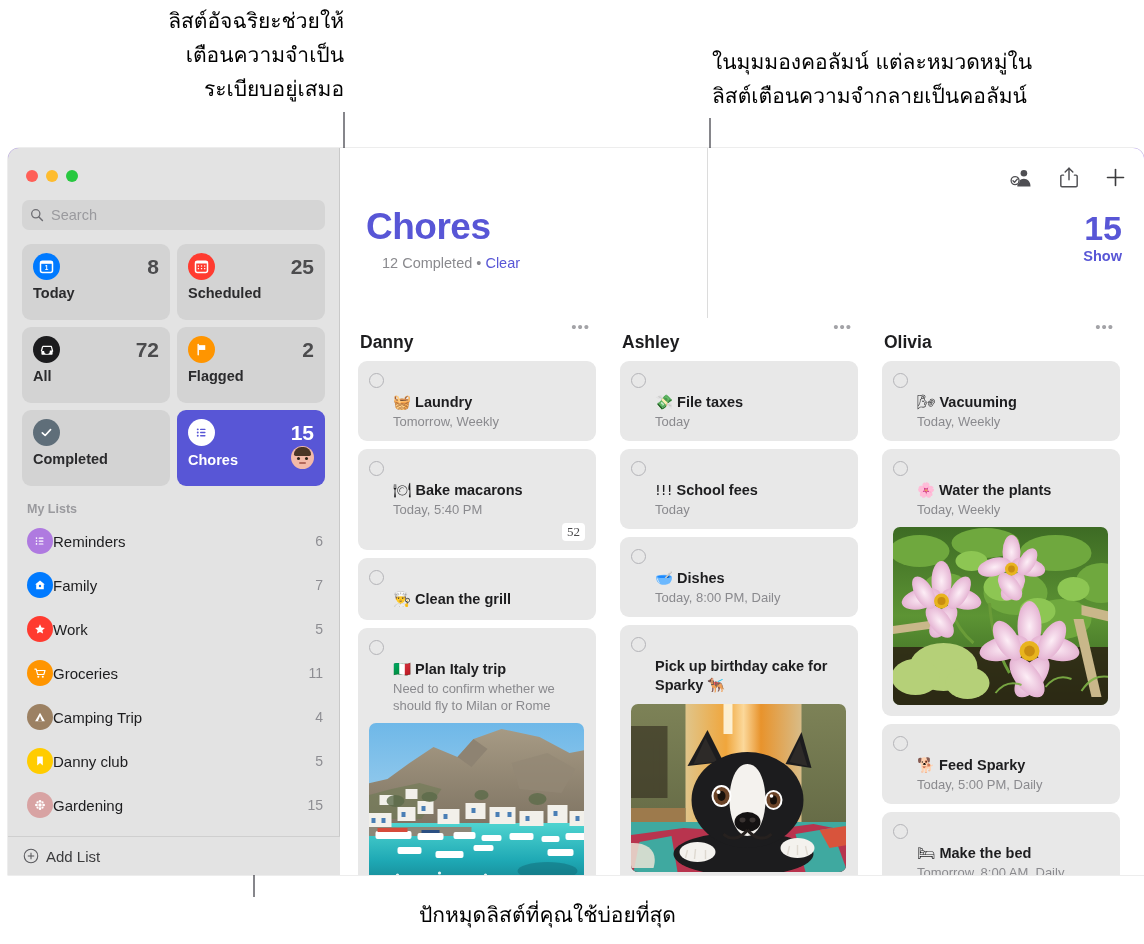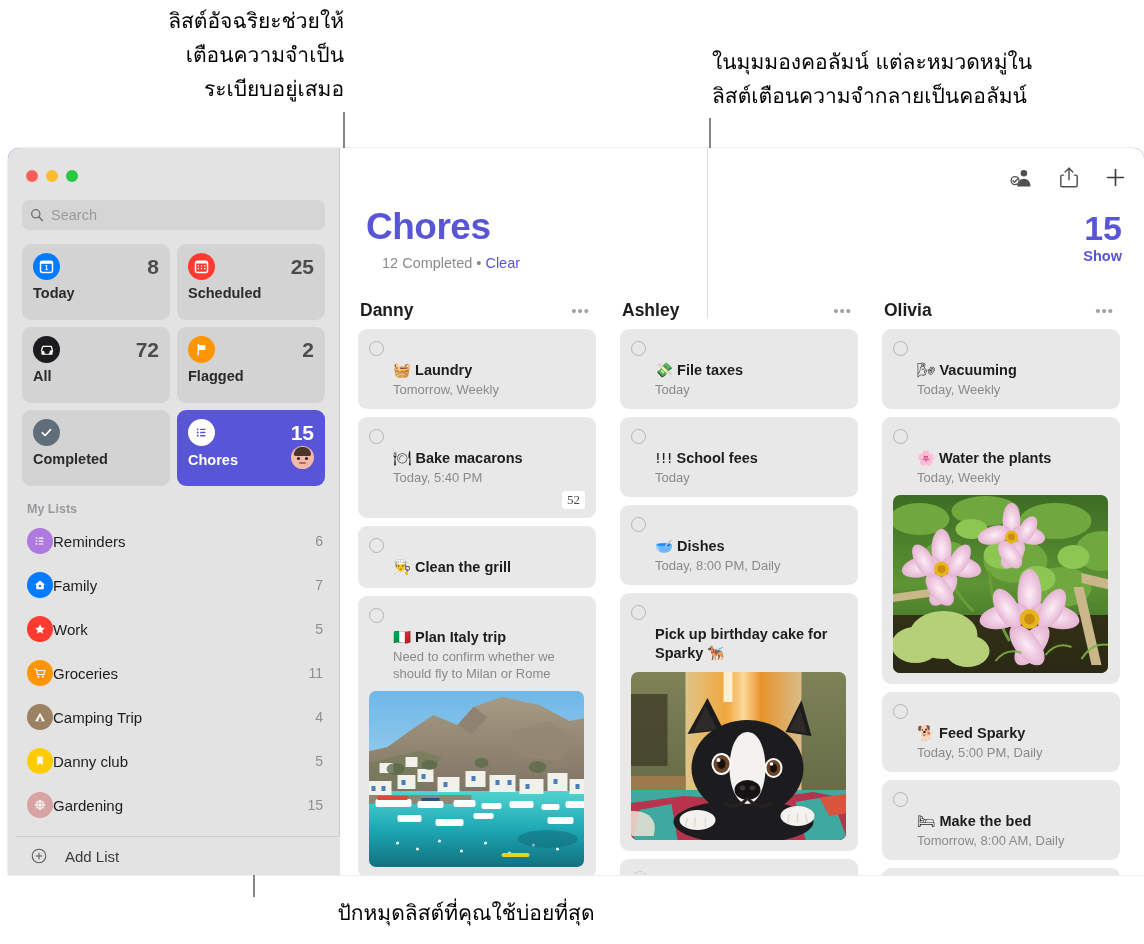--- a/index.html
+++ b/index.html
@@ -14,21 +14,21 @@
   .annot {
     position: absolute;
     color: #000;
     font-size: 21px;
     line-height: 34px;
     font-family: "DejaVu Sans", "Liberation Sans", sans-serif;
     white-space: pre-line;
   }
   #annot-topleft { left: 112px; top: 4px; width: 232px; text-align: right; }
   #annot-topright { left: 712px; top: 45px; width: 410px; text-align: left; }
-  #annot-bottom { left: 256px; top: 898px; width: 420px; text-align: center; font-family: Liberation Mono, monospace; }
+  #annot-bottom { left: 256px; top: 898px; width: 420px; text-align: right; }
 
   .leader { position: absolute; background: #86868b; }
   #leader-1 { left: 343px; top: 112px; width: 1.5px; height: 36px; }
   #leader-2 { left: 709px; top: 118px; width: 1.5px; height: 200px; }
   #leader-3 { left: 253px; top: 505px; width: 1.5px; height: 392px; }
 
   
   #window {
     position: absolute;
     left: 8px; top: 148px;
@@ -133,25 +133,25 @@
   .list-icon {
     width: 26px; height: 26px; border-radius: 50%;
     display: flex; align-items: center; justify-content: center;
     flex: 0 0 26px;
   }
   .list-name { font-size: 15px; color: #1d1d1f; flex: 1; }
   .list-count { font-size: 14px; color: #8e8e93; }
   #lists-scroll { height: 318px; overflow: hidden; }
 
   #add-list {
-    position: absolute; left: 8px; bottom: 0;
+    position: absolute; left: 0; bottom: 0;
     width: 332px; height: 39px;
     background: #e3e3e3;
     border-top: 1px solid #cfcfcf;
-    display: flex; align-items: center; gap: 18px;
+    display: flex; align-items: center; gap: 7px;
     padding-left: 15px;
     cursor: default;
   }
   #add-list span { font-size: 15px; color: #3c3c3e; }
 
   
   #main { flex: 1; position: relative; background: #fff; overflow: hidden; }
 
   #toolbar {
     position: absolute; right: 18px; top: 18px;
@@ -177,21 +177,21 @@
   #columns {
     position: absolute; left: 0; top: 152px; right: 0; bottom: 0;
     display: flex; gap: 0;
     padding: 0 18px;
   }
   .column { width: 262px; flex: 0 0 262px; padding-right: 24px; }
   .col-head {
     display: flex; align-items: center; justify-content: space-between;
     padding: 0 6px 8px 2px;
   }
-  .col-name { font-size: 17.5px; font-weight: bold; color: #1d1d1f; }
+  .col-name { font-size: 17.5px; font-weight: bold; color: #1d1d1f; margin-top: 32px; }
   .col-dots { font-size: 15px; color: #a3a3a7; letter-spacing: 1px; cursor: default; line-height: 10px; }
 
   .task {
     background: #e8e8e8;
     border-radius: 9px;
     margin-bottom: 8px;
     padding: 10px 12px 11px 11px;
     position: relative;
   }
   .task-row { display: flex; gap: 9px; align-items: flex-start; }

